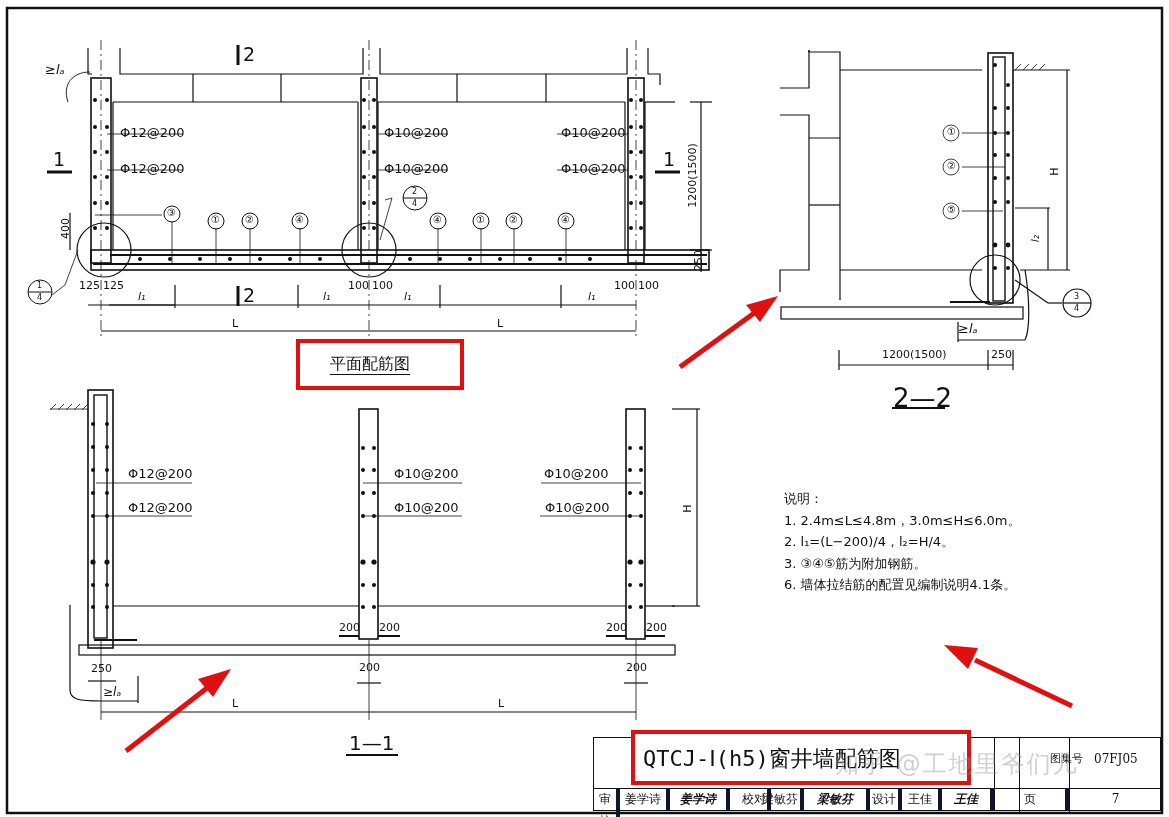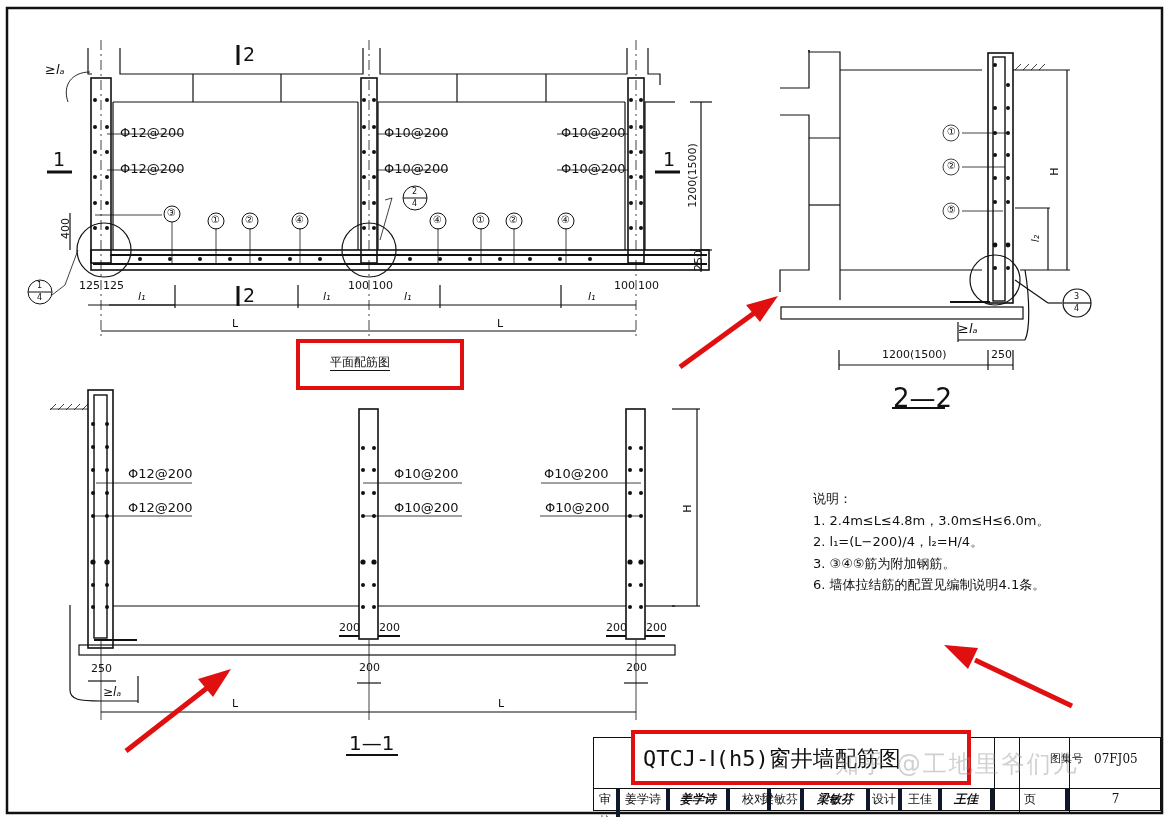--- a/index.html
+++ b/index.html
@@ -4,21 +4,21 @@
 <style>
   html, body { margin:0; padding:0; background:#ffffff; }
   body { width:1169px; height:817px; position:relative; overflow:hidden; font-family:"DejaVu Sans", sans-serif; color:#111; }
   #sheet { position:absolute; left:0; top:0; width:1169px; height:817px; }
   .lbl { position:absolute; white-space:nowrap; font-family:"DejaVu Sans", sans-serif; color:#111; line-height:1; }
   .rebar { font-size:13px; }
   .dim { font-size:11px; }
   .under { border-bottom:1px solid #111; padding-bottom:2px; }
   .redbox { position:absolute; border:4px solid #e01010; box-sizing:border-box; background:#fff; }
   .notes { position:absolute; left:784px; top:488px; font-size:13px; line-height:21.5px; }
-  .notes div { white-space:nowrap;margin-left:29px; }
+  .notes div { white-space:nowrap; }
   .tb { position:absolute; left:593px; top:737px; width:568px; height:74px; border:1.5px solid #111; box-sizing:border-box; }
   .tb-cell { position:absolute; box-sizing:border-box; border-right:4px solid #0f172a; font-size:12px; text-align:center; line-height:22px; font-family:"DejaVu Serif", serif; }
   .watermark { position:absolute; font-size:24px; color:rgba(150,150,150,0.45); white-space:nowrap; letter-spacing:2px; }
 </style>
 </head>
 <body>
 
 <div id="sheet">
 
   <svg width="1169" height="817" style="position:absolute;left:0;top:0">
@@ -366,21 +366,21 @@
   <span class="lbl dim" style="left:138px;top:291px;font-style:italic">l₁</span>
   <span class="lbl dim" style="left:323px;top:291px;font-style:italic">l₁</span>
   <span class="lbl dim" style="left:404px;top:291px;font-style:italic">l₁</span>
   <span class="lbl dim" style="left:588px;top:291px;font-style:italic">l₁</span>
   <span class="lbl dim" style="left:232px;top:318px">L</span>
   <span class="lbl dim" style="left:497px;top:318px">L</span>
   <span class="lbl dim" style="left:660px;top:170px;transform:rotate(-90deg)">1200(1500)</span>
   <span class="lbl dim" style="left:688px;top:255px;transform:rotate(-90deg)">250</span>
 
   <div class="redbox" style="left:296px;top:339px;width:168px;height:51px">
-    <span class="lbl under" style="left:30px;top:13px;font-size:12px;font-family:'DejaVu Serif',serif">平面配筋图</span>
+    <span class="lbl under" style="left:30px;top:13px;font-size:16px;font-family:'DejaVu Serif',serif">平面配筋图</span>
   </div>
 
   <span class="lbl" style="left:947px;top:127px;font-size:10px">①</span>
   <span class="lbl" style="left:947px;top:161px;font-size:10px">②</span>
   <span class="lbl" style="left:947px;top:205px;font-size:10px">⑤</span>
   <span class="lbl" style="left:1074px;top:293px;font-size:8px">3</span>
   <span class="lbl" style="left:1074px;top:305px;font-size:8px">4</span>
   <span class="lbl dim" style="left:1050px;top:166px;transform:rotate(-90deg)">H</span>
   <span class="lbl dim" style="left:1032px;top:233px;transform:rotate(-90deg);font-style:italic">l₂</span>
   <span class="lbl" style="left:958px;top:322px;font-size:13px;font-style:italic">≥lₐ</span>

